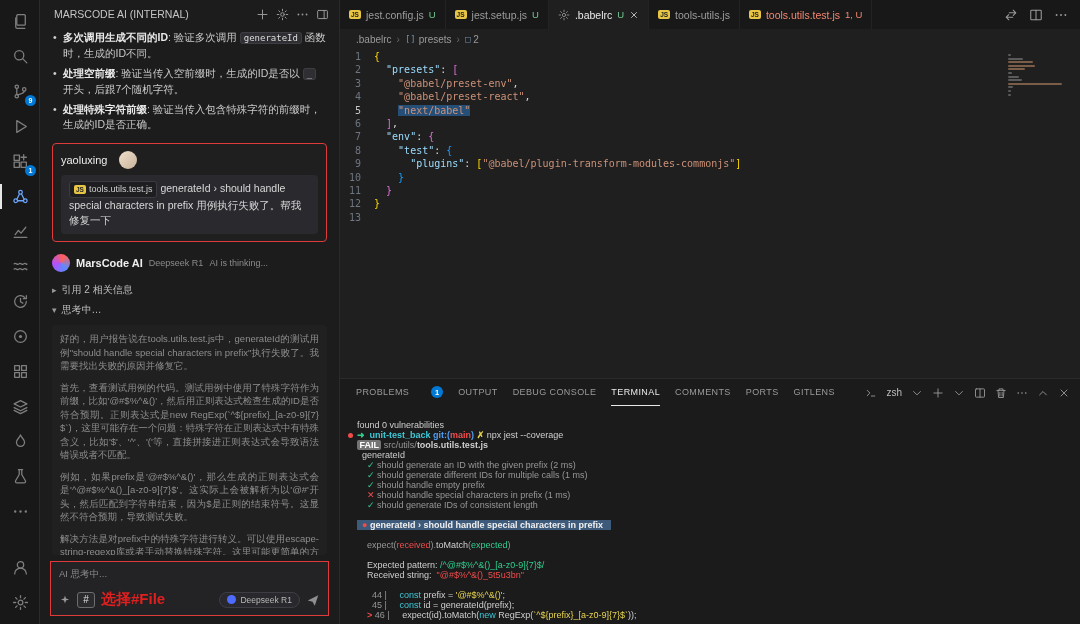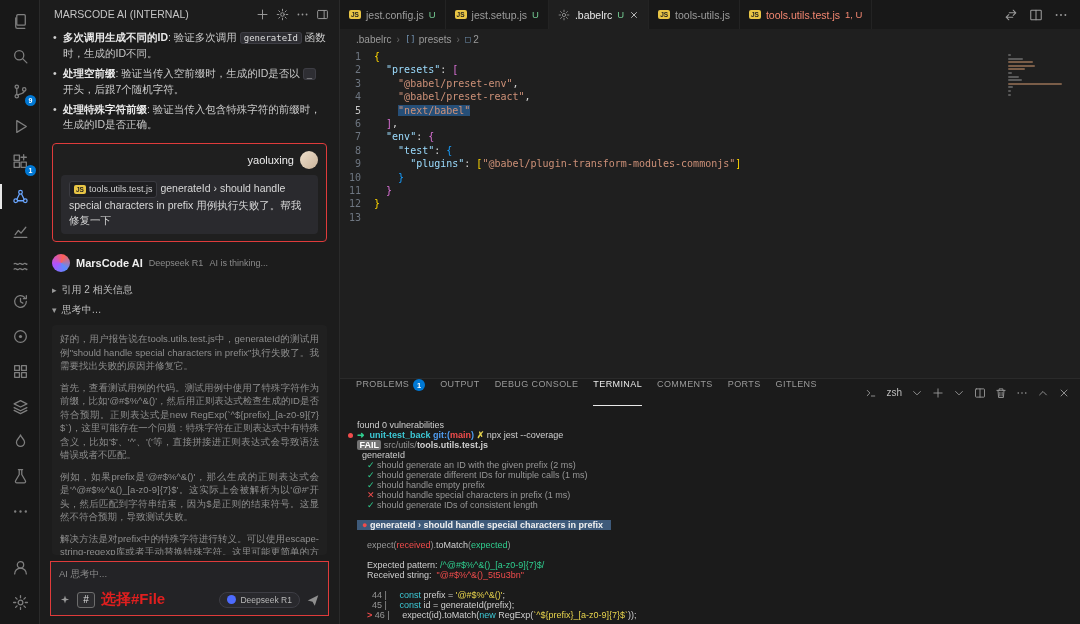--- a/index.html
+++ b/index.html
@@ -25,21 +25,21 @@
   .sb-header .title{flex:1;white-space:nowrap;overflow:hidden}
   .sb-actions{display:flex;gap:7px;color:#9a9a9a}
   .sb-actions .icon svg{width:13px;height:13px}
   .chat{flex:1;overflow:hidden;padding:4px 12px 0;display:flex;flex-direction:column}
   .bullets{list-style:none;font-size:10.5px;line-height:15px;color:#c9c9c9}
   .bullets li{position:relative;padding-left:11px;margin-bottom:5px}
   .bullets li::before{content:"•";position:absolute;left:1px;color:#cfcfcf}
   .b-label{font-weight:bold;color:#e9e9e9}
   .inline-code{font-family:"DejaVu Sans Mono",monospace;font-size:9px;background:#2e2e33;border:1px solid #3d3d44;border-radius:3px;padding:0 3px;color:#dcdcdc}
   .user-card{border:1px solid #df3b3b;border-radius:4px;padding:7px 8px;margin:6px 0 10px;background:#1f1f1f}
-  .user-head{display:flex;justify-content:flex-end;align-items:center;gap:6px;margin-bottom:6px;font-size:11px;color:#ececec}
+  .user-head{display:flex;align-items:center;gap:12px;margin-bottom:6px;font-size:11px;color:#ececec}
   .avatar{width:18px;height:18px;border-radius:50%;background:linear-gradient(135deg,#efe0cc,#c9b39a);flex-shrink:0}
   .user-msg{background:#2a2a2e;border-radius:4px;padding:6px 8px;font-size:10.5px;line-height:15px;color:#d8d8d8}
   .file-chip{display:inline-flex;align-items:center;gap:3px;background:#1e1e21;border:1px solid #3b3b41;border-radius:3px;padding:0 4px;font-size:9px;vertical-align:middle;color:#cfcfcf}
   .js-badge{background:#e8c545;color:#1e1e1e;font-size:6.5px;font-weight:bold;padding:0 2px;border-radius:2px;line-height:9px}
   .ai-head{display:flex;align-items:center;gap:6px;margin:2px 0 8px}
   .ai-avatar{width:18px;height:18px;border-radius:50%;background:conic-gradient(from 20deg,#ff5f56,#5b8cff,#b052ff,#ff5f56);flex-shrink:0}
   .ai-name{font-size:11px;font-weight:bold;color:#efefef}
   .ai-model,.ai-status{font-size:9px;color:#8b8b8b}
   .collapse-row{display:flex;align-items:center;gap:5px;font-size:10px;color:#bdbdbd;margin:3px 0;cursor:pointer}
   .chev{color:#9a9a9a;font-size:9px}
@@ -81,21 +81,21 @@
   .tk-key{color:#9cdcfe}.tk-str{color:#ce9178}.tk-w{color:#d4d4d4}
   .tk-b1{color:#ffd700}.tk-b2{color:#da70d6}.tk-b3{color:#179fff}
   .tk-sel{background:#264f78}
   .minimap{position:absolute;right:16px;top:6px;width:56px}
   .mm-line{height:2px;margin-bottom:1.6px;border-radius:1px;opacity:.75}
 
   
   .panel{height:246px;border-top:1px solid #2a2a2a;background:#1b1b1b;display:flex;flex-direction:column}
   .panel-bar{height:27px;display:flex;align-items:center;padding:0 10px 0 16px;flex-shrink:0}
   .panel-tabs{display:flex;gap:15px;height:100%}
-  .p-tab{display:flex;align-items:flex-start;gap:4px;font-size:9px;letter-spacing:.4px;color:#9a9a9a;border-bottom:1px solid transparent;cursor:pointer;height:100%;white-space:nowrap}
+  .p-tab{display:flex;align-items:center;gap:22px;font-size:9px;letter-spacing:.4px;color:#9a9a9a;border-bottom:1px solid transparent;cursor:pointer;height:100%;white-space:nowrap}
   .p-tab.active{color:#e9e9e9;border-bottom-color:#e9e9e9}
   .p-badge{background:#0078d4;color:#fff;font-size:7.5px;min-width:12px;height:12px;border-radius:7px;display:flex;align-items:center;justify-content:center;padding:0 3px;font-weight:bold}
   .panel-actions{margin-left:auto;display:flex;align-items:center;gap:9px;color:#9a9a9a}
   .panel-actions .icon svg{width:12px;height:12px}
   .shell-label{font-size:10px;color:#bdbdbd}
   .terminal{flex:1;padding:14px 0 0 7px;font-family:Liberation Sans, sans-serif;font-size:9px;line-height:10px;overflow:hidden}
   .t-line{position:relative;padding-left:10px;white-space:pre;height:10px}
   .t-dec{position:absolute;left:1px;top:2.5px;width:5px;height:5px;border-radius:50%;background:#f14c4c}
   .t-inner{display:inline-block}
   .t-inner.highlight{background:#3e5a7a;padding-right:8px}

